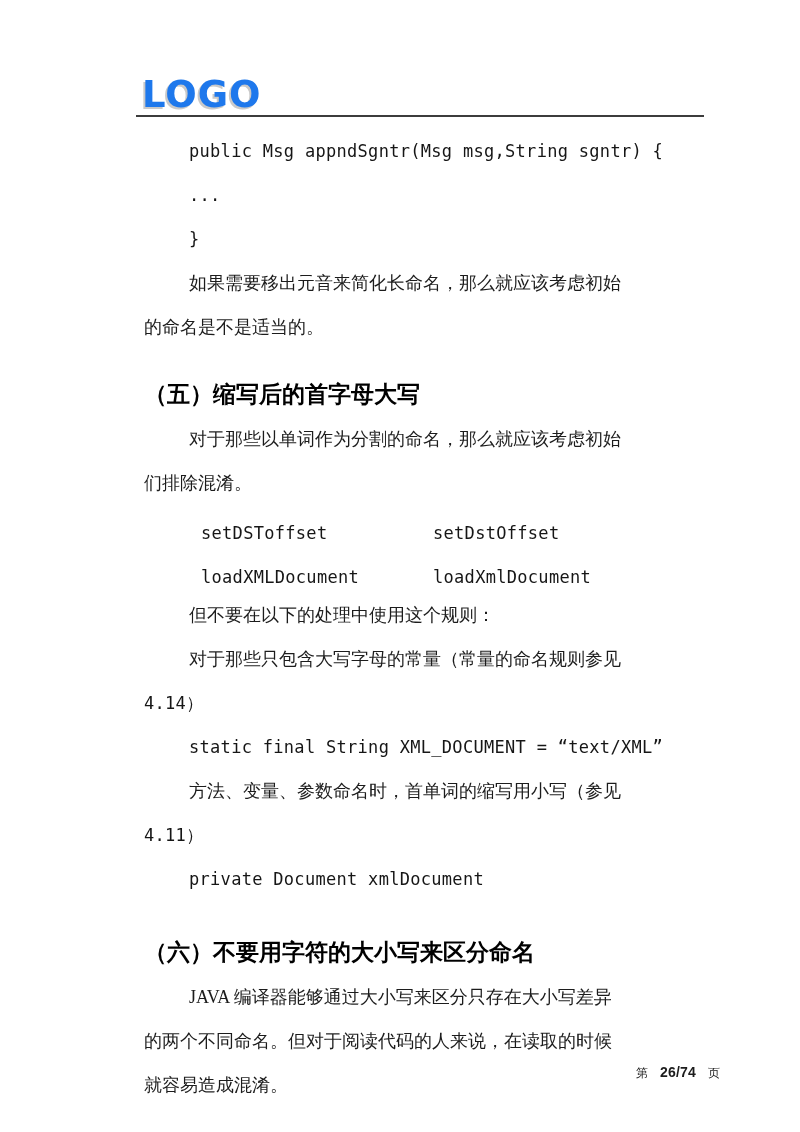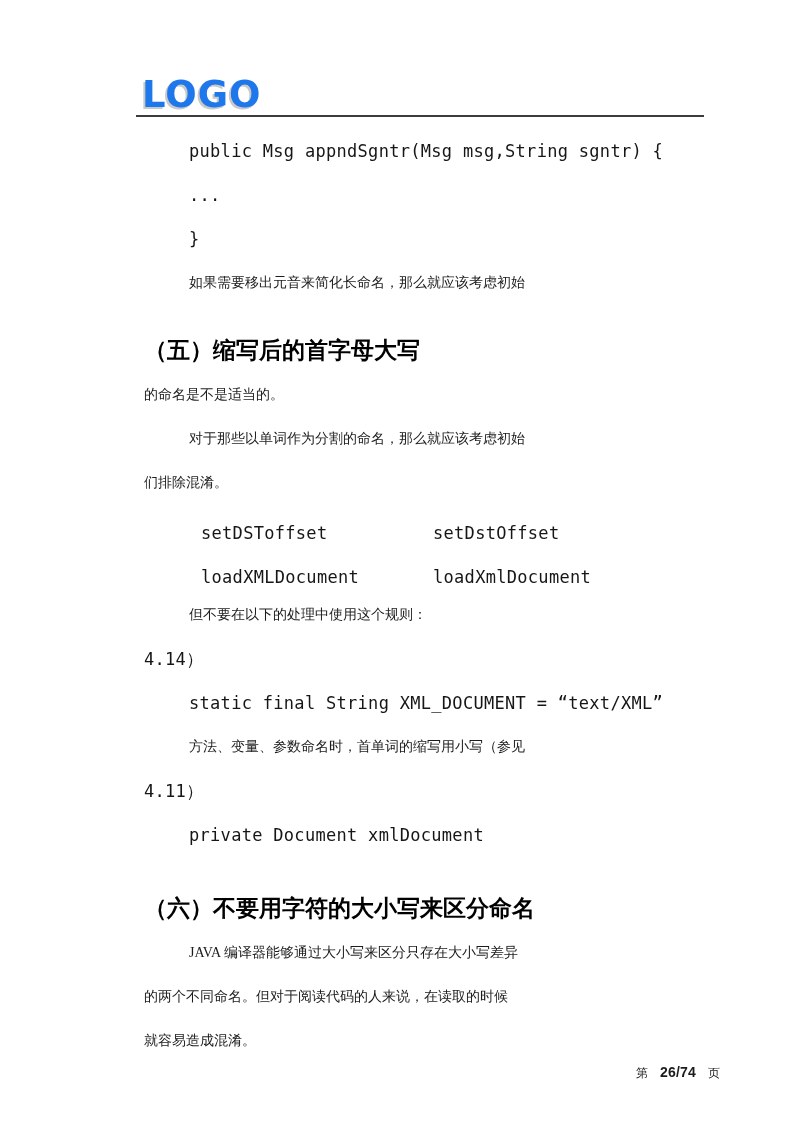--- a/index.html
+++ b/index.html
@@ -38,21 +38,21 @@
   
   .content {
     position: absolute;
     left: 120px;
     top: 108px;
     width: 566px;
   }
   .row {
     height: 38px;
     line-height: 38px;
-    font-size: 14px;
+    font-size: 18px;
     white-space: nowrap;
   }
   .row.indent { padding-left: 45px; }
   .code {
     font-family: "DejaVu Sans Mono", "Liberation Mono", monospace;
     font-size: 17px;
     letter-spacing: 0.3px;
     color: #161616;
   }
   .heading {
@@ -91,40 +91,41 @@
 <div class="logo">LOGO</div>
 <div class="header-rule"></div>
 
 <div class="content">
 
   <div class="row code indent">public Msg appndSgntr(Msg msg,String sgntr) {</div>
   <div class="row code indent">...</div>
   <div class="row code indent">}</div>
 
   <div class="row indent">如果需要移出元音来简化长命名，那么就应该考虑初始</div>
+  <div class="row">的命名是不是适当的。</div>
+
   <div class="row heading five">（五）缩写后的首字母大写</div>
-
-  <div class="row">的命名是不是适当的。</div>
 
   <div class="row indent">对于那些以单词作为分割的命名，那么就应该考虑初始</div>
   <div class="row">们排除混淆。</div>
 
   <div class="examples">
     <div class="row code indent example-row">
       <span class="col1">setDSToffset</span>
       <span class="col2">setDstOffset</span>
     </div>
     <div class="row code indent example-row">
       <span class="col1">loadXMLDocument</span>
       <span class="col2">loadXmlDocument</span>
     </div>
   </div>
 
   <div class="row indent">但不要在以下的处理中使用这个规则：</div>
 
+  <div class="row indent">对于那些只包含大写字母的常量（常量的命名规则参见</div>
   <div class="row code">4.14）</div>
 
   <div class="row code indent">static final String XML_DOCUMENT = “text/XML”</div>
 
   <div class="row indent">方法、变量、参数命名时，首单词的缩写用小写（参见</div>
   <div class="row code">4.11）</div>
 
   <div class="row code indent">private Document xmlDocument</div>
 
   <div class="row heading six">（六）不要用字符的大小写来区分命名</div>

